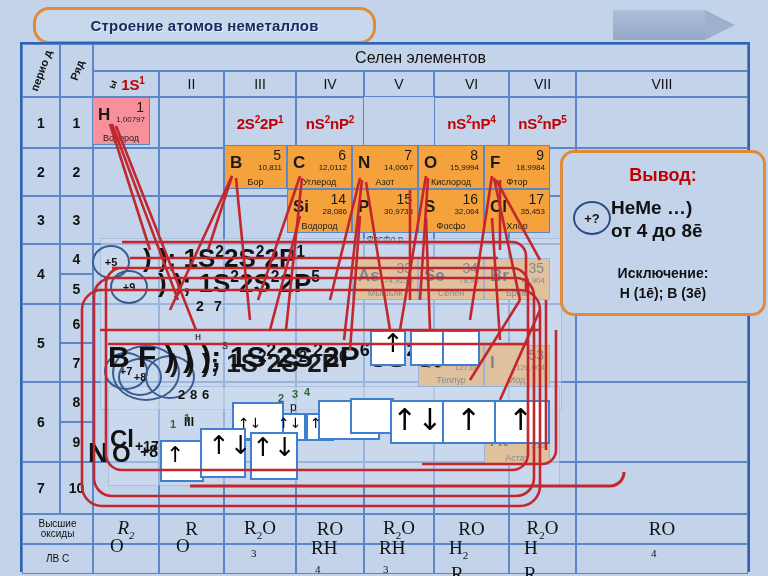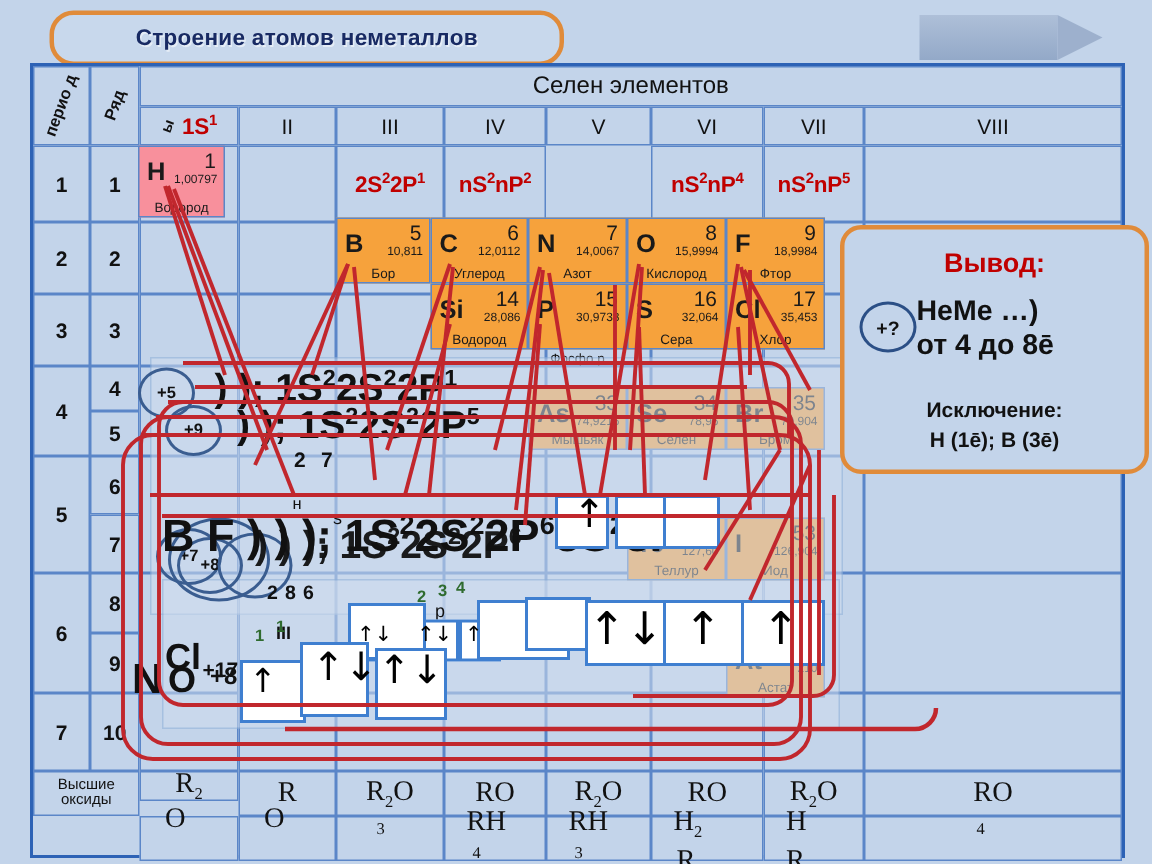--- a/index.html
+++ b/index.html
@@ -272,22 +272,25 @@
   <div class="cell" style="left:202px;top:418px;width:72px;height:52px;"></div>
   <div class="cell" style="left:274px;top:418px;width:68px;height:52px;"></div>
   <div class="cell" style="left:342px;top:418px;width:70px;height:52px;"></div>
   <div class="cell" style="left:412px;top:418px;width:75px;height:52px;"></div>
   <div class="cell" style="left:487px;top:418px;width:67px;height:52px;"></div>
   <div class="cell" style="left:554px;top:418px;width:172px;height:52px;"></div>
 
   <div class="cell ctr" style="left:0;top:470px;width:71px;height:30px;">
     <span class="rowlab">Высшие оксиды</span>
   </div>
-
-  <div class="cell ctr" style="left:71px;top:470px;width:66px;height:20px;">
+  <div class="cell ctr" style="left:0;top:500px;width:71px;height:30px;">
+    <span class="rowlab">ЛВ С</span>
+  </div>
+
+  <div class="cell ctr" style="left:71px;top:470px;width:66px;height:30px;font-style:italic;">
       <span class="form">R<sub>2</sub></span>
     </div>
   <div class="cell ctr" style="left:137px;top:470px;width:65px;height:30px;">
       <span class="form">R</span>
     </div>
   <div class="cell ctr" style="left:202px;top:470px;width:72px;height:30px;">
       <span class="form">R<sub>2</sub>O</span>
     </div>
   <div class="cell ctr" style="left:274px;top:470px;width:68px;height:30px;">
       <span class="form">RO</span>
@@ -388,21 +391,21 @@
   <span class="sym">P</span>
   <span class="num">15</span>
   <span class="mass">30,9738</span>
   <span class="name" style="bottom:-12px;">Фосфо р</span>
 </div>
 
 <div class="elem" style="left:418px;top:189px;width:66px;height:44px;">
   <span class="sym">S</span>
   <span class="num">16</span>
   <span class="mass">32,064</span>
-  <span class="name">Сера</span>
+  <span class="name">Фосфо</span>
 </div>
 
 <div class="elem" style="left:484px;top:189px;width:66px;height:44px;">
   <span class="sym">Cl</span>
   <span class="num">17</span>
   <span class="mass">35,453</span>
   <span class="name">Хлор</span>
 </div>
 
 <div class="elem" style="left:352px;top:258px;width:66px;height:42px;">

